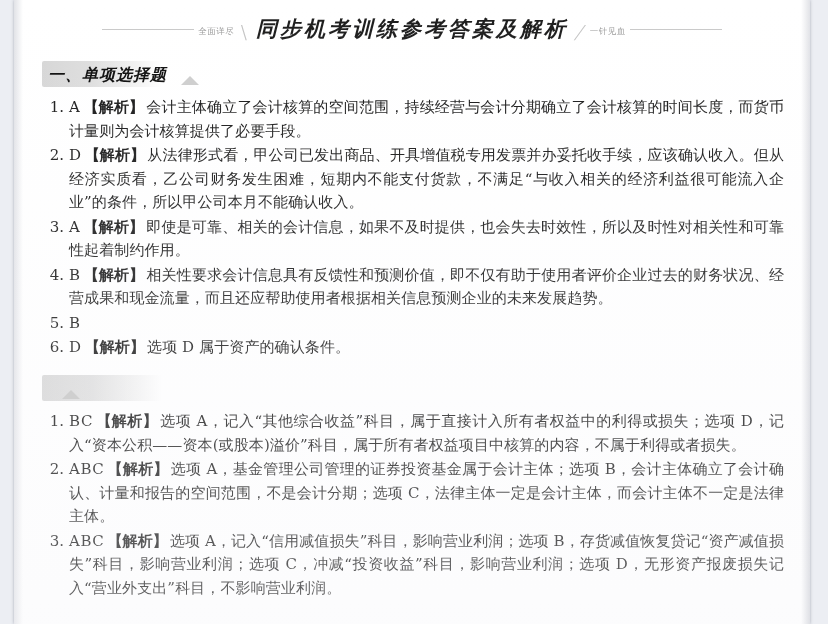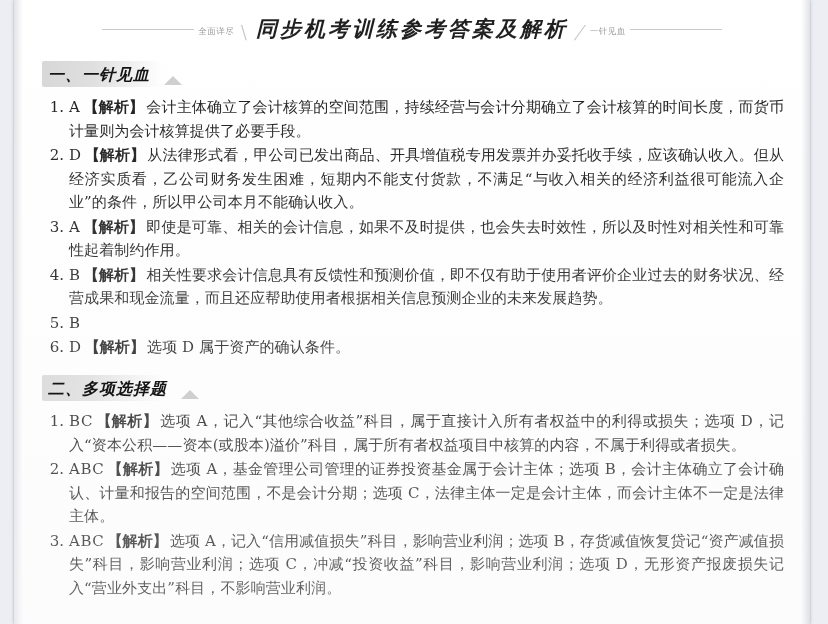--- a/index.html
+++ b/index.html
@@ -196,21 +196,21 @@
       <span class="rh-slash">╲</span>
       <span class="rh-title">同步机考训练参考答案及解析</span>
       <span class="rh-slash">╱</span>
       <span class="rh-kicker">一针见血</span>
       <span class="rh-rule right"></span>
     </div>
 
     <div id="sec-1" class="section-block">
       <div class="section-head">
         <span class="section-banner"></span>
-        <span class="section-label">一、一针见血</span>
+        <span class="section-label">一、单项选择题</span>
         <span class="section-tri"></span>
       </div>
       <ol class="answer-list">
         <li class="answer-item">
           <span class="ai-num">1.</span>
           <span class="ai-body"><span class="ai-answer">A</span><span class="ai-tag">【解析】</span><span>会计主体确立了会计核算的空间范围，持续经营与会计分期确立了会计核算的时间长度，而货币计量则为会计核算提供了必要手段。</span></span>
         </li>
         <li class="answer-item">
           <span class="ai-num">2.</span>
           <span class="ai-body"><span class="ai-answer">D</span><span class="ai-tag">【解析】</span><span>从法律形式看，甲公司已发出商品、开具增值税专用发票并办妥托收手续，应该确认收入。但从经济实质看，乙公司财务发生困难，短期内不能支付货款，不满足“与收入相关的经济利益很可能流入企业”的条件，所以甲公司本月不能确认收入。</span></span>
@@ -230,21 +230,20 @@
         <li class="answer-item">
           <span class="ai-num">6.</span>
           <span class="ai-body"><span class="ai-answer">D</span><span class="ai-tag">【解析】</span><span>选项 D 属于资产的确认条件。</span></span>
         </li>
       </ol>
     </div>
 
     <div id="sec-2" class="section-block">
       <div class="section-head">
         <span class="section-banner"></span>
-        <span class="section-label">二、多项选择题</span>
         <span class="section-tri"></span>
       </div>
       <ol class="answer-list">
         <li class="answer-item">
           <span class="ai-num">1.</span>
           <span class="ai-body"><span class="ai-answer">BC</span><span class="ai-tag">【解析】</span><span>选项 A，记入“其他综合收益”科目，属于直接计入所有者权益中的利得或损失；选项 D，记入“资本公积——资本(或股本)溢价”科目，属于所有者权益项目中核算的内容，不属于利得或者损失。</span></span>
         </li>
         <li class="answer-item">
           <span class="ai-num">2.</span>
           <span class="ai-body"><span class="ai-answer">ABC</span><span class="ai-tag">【解析】</span><span>选项 A，基金管理公司管理的证券投资基金属于会计主体；选项 B，会计主体确立了会计确认、计量和报告的空间范围，不是会计分期；选项 C，法律主体一定是会计主体，而会计主体不一定是法律主体。</span></span>

